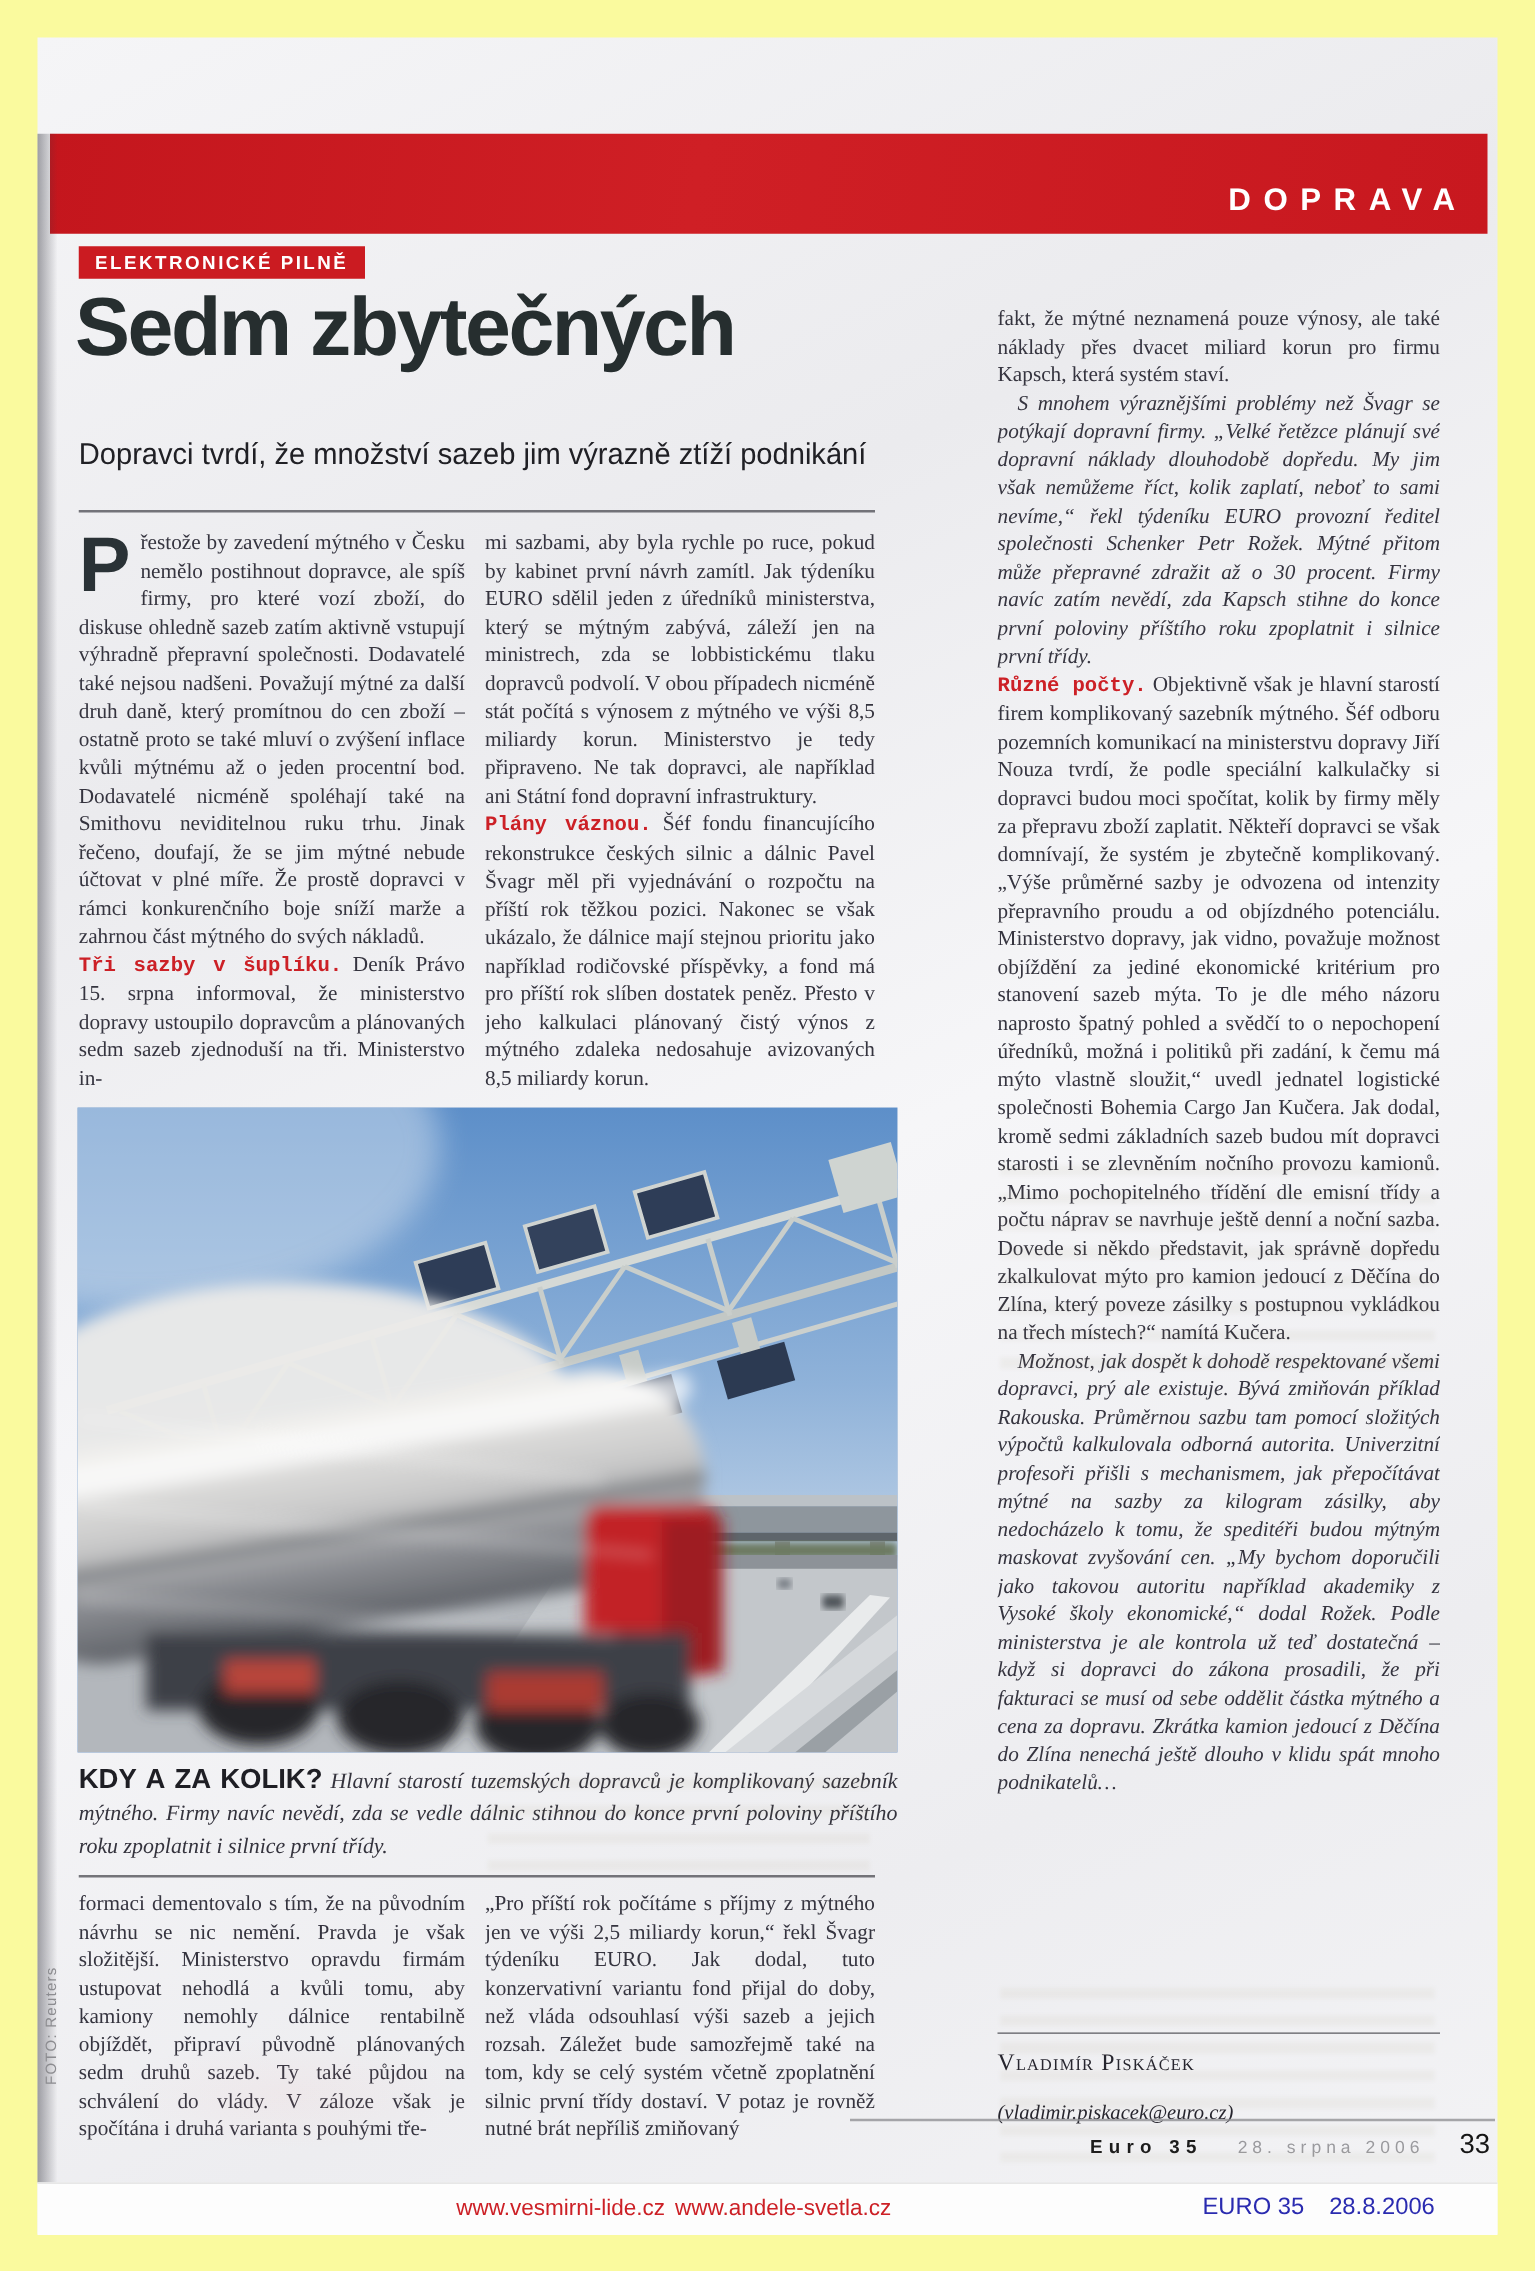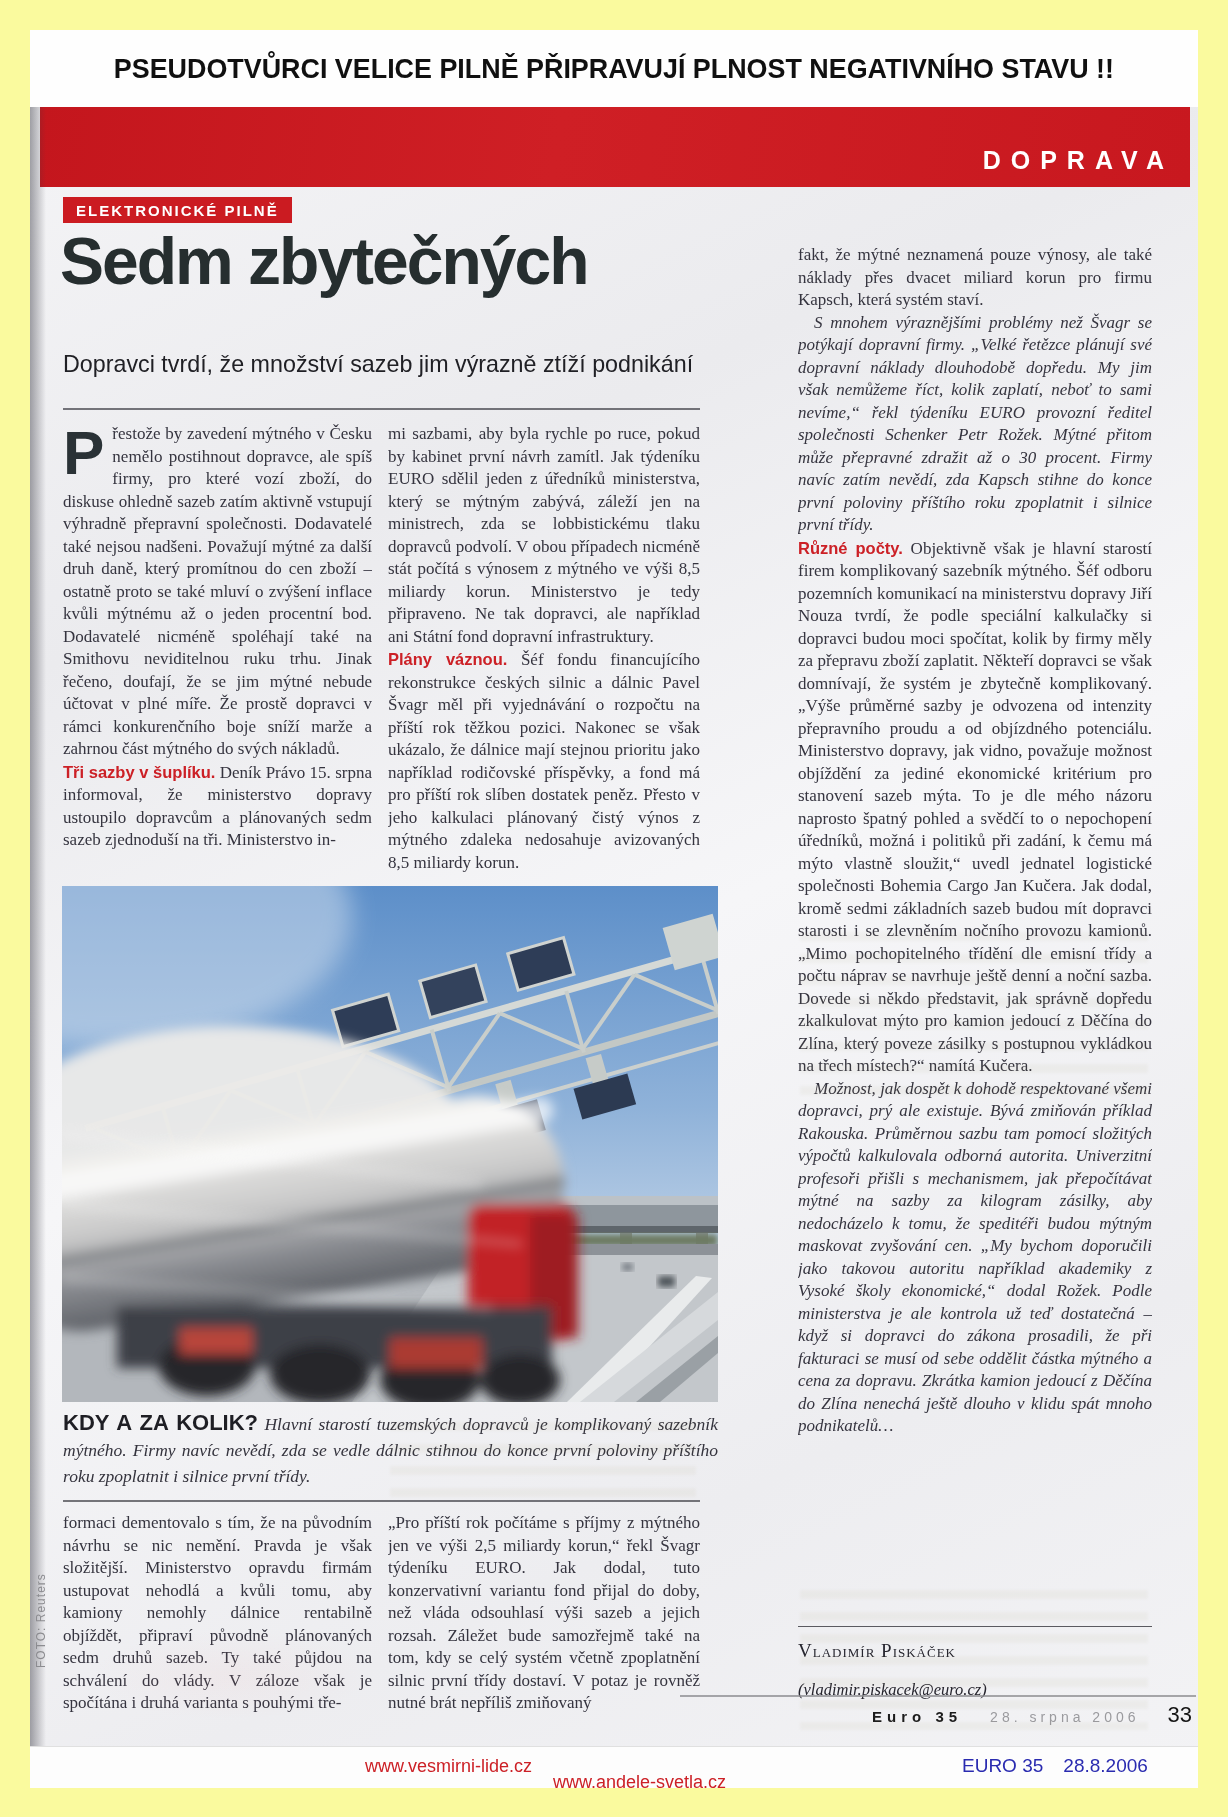--- a/index.html
+++ b/index.html
@@ -57,21 +57,21 @@
   .rule-subtitle{left:33px;top:378px;width:637px;}
   .rule-caption{left:33px;top:1470px;width:637px;height:1.5px;}
   .rule-footer{left:650px;top:1665px;width:516px;height:1.5px;background:#8b8b8f;}
   
   .col{
     position:absolute;text-align:justify;color:#35343f;
     font-size:17px;line-height:22.5px;overflow:hidden;hyphens:auto;
   }
   .col p{margin:0;}
   .col p.ind{text-indent:16px;font-style:italic;}
-  .lead{font-family:Liberation Sans, sans-serif;font-weight:bold;color:#cc2026;font-size:16.5px;}
+  .lead{font-family:Liberation Mono, monospace;font-weight:bold;color:#cc2026;font-size:16.5px;}
   .dropcap{
     float:left;font-family:"Liberation Sans",sans-serif;font-weight:bold;
     font-size:62px;line-height:48px;color:#2a3236;padding:6px 8px 0 0;
   }
   .col1{left:33px;top:393px;width:309px;height:468px;}
   .col2{left:358px;top:393px;width:312px;height:468px;}
   .col3{left:768px;top:214px;width:354px;height:1372px;}
   
   .sig-block{
     position:absolute;left:768px;top:1596px;width:354px;
@@ -106,43 +106,40 @@
   .f-mag{font-weight:bold;font-size:15px;letter-spacing:5px;color:#1c1c1c;}
   .f-date{font-size:14px;letter-spacing:4px;color:#9a9a9e;}
   .f-page{font-weight:normal;font-size:22px;color:#151515;}
   
   .linkbar{
     position:absolute;left:0;top:1716px;width:1168px;height:41px;background:#fdfdfd;
     border-top:1px solid #e0e0e0;font-family:"Liberation Sans",sans-serif;
   }
   .linkbar .lnk{position:absolute;top:9px;font-size:18px;color:#cc2026;}
   .lnk1{left:335px;}
-  .lnk2{left:523px;margin-top:16px;}
+  .lnk2{left:510px;}
   .linkbar .stamp{
     position:absolute;top:8px;left:932px;display:flex;gap:20px;
     font-size:19px;color:#2a2bb0;
   }
   
   .ghost{
     position:absolute;opacity:.45;filter:blur(1.5px);pointer-events:none;
     background:repeating-linear-gradient(180deg,rgba(145,135,85,.13) 0 9px,rgba(0,0,0,0) 9px 22px);
   }
   .ghost-a{left:770px;top:902px;width:348px;height:168px;}
   .ghost-b{left:360px;top:1392px;width:306px;height:84px;}
   .ghost-c{left:770px;top:1560px;width:348px;height:140px;}
   .ghost-d{left:60px;top:1600px;width:280px;height:90px;background:radial-gradient(ellipse at center,rgba(235,160,160,.18),rgba(235,160,160,0) 70%);filter:none;}
 </style>
 </head>
 <body>
 
 <div class="sheet">
 
-  <div class="headline-strip">
-    <span class="hl">PSEUDOTVŮRCI VELICE PILNĚ PŘIPRAVUJÍ PLNOST NEGATIVNÍHO STAVU !!</span>
-  </div>
 
   <div class="red-banner">
     <span class="section">DOPRAVA</span>
   </div>
   <div class="left-shadow"></div>
 
   <div class="kicker">ELEKTRONICKÉ PILNĚ</div>
   <div class="title">Sedm zbytečných</div>
   <div class="subtitle">Dopravci tvrdí, že množství sazeb jim výrazně ztíží podnikání</div>
   <div class="rule rule-subtitle"></div>

